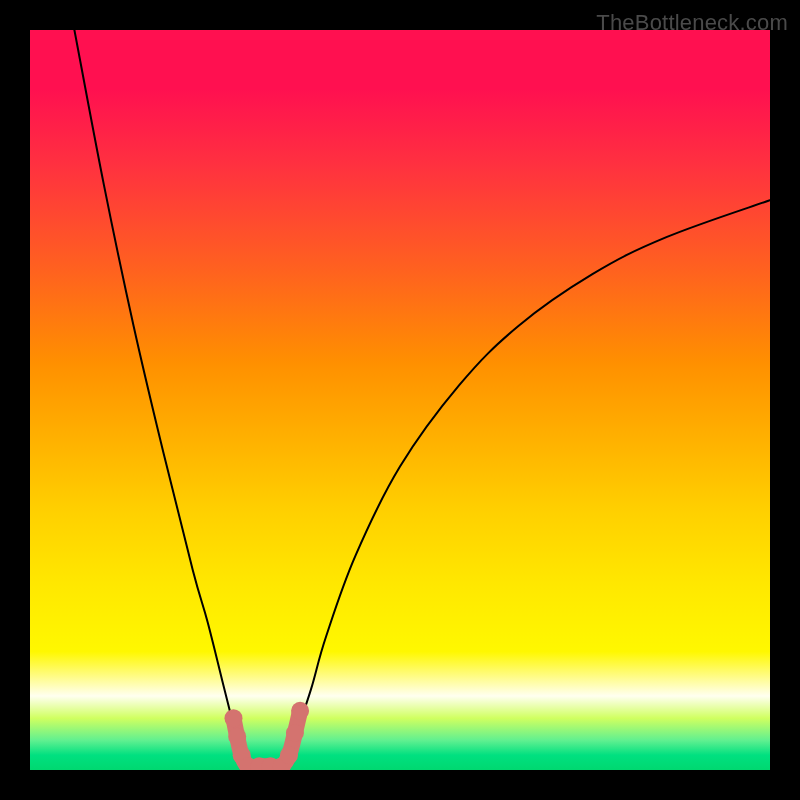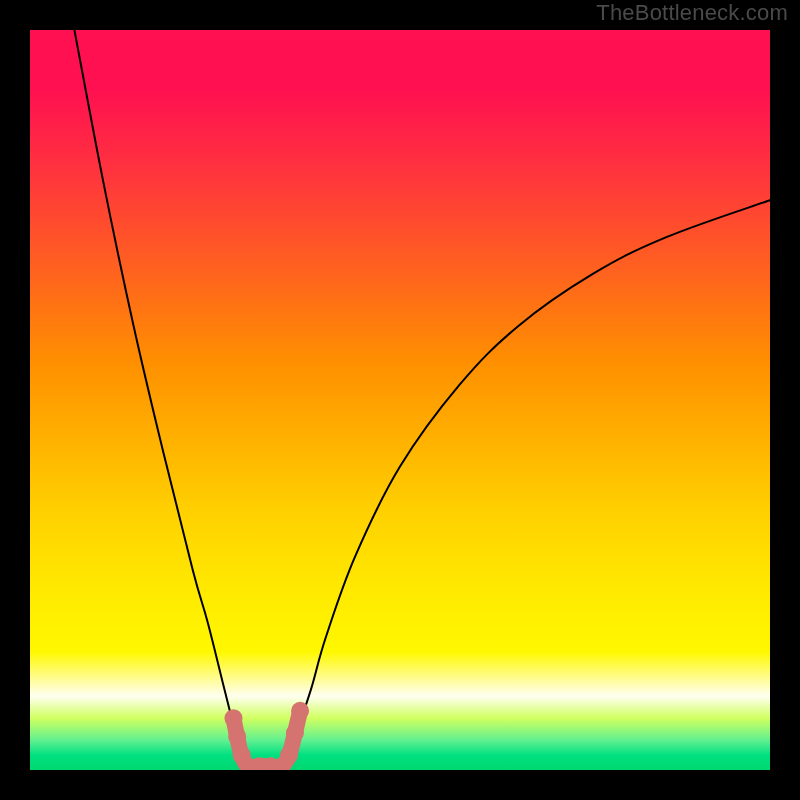--- a/index.html
+++ b/index.html
@@ -28,21 +28,21 @@
       #fff800 84%,
       #fffff0 90%,
       #d0ff60 93%,
       #60f090 96%,
       #00e080 98%,
       #00d870 100%
     );
   }
   .watermark {
     position: absolute;
-    top: 0;
+    top: 10px;
     right: 12px;
     font-family: Arial, Helvetica, sans-serif;
     font-size: 22px;
     color: #4a4a4a;
     font-weight: 500;
     letter-spacing: 0.2px;
   }
   svg.curves {
     position: absolute;
     left: 0; top: 0;

